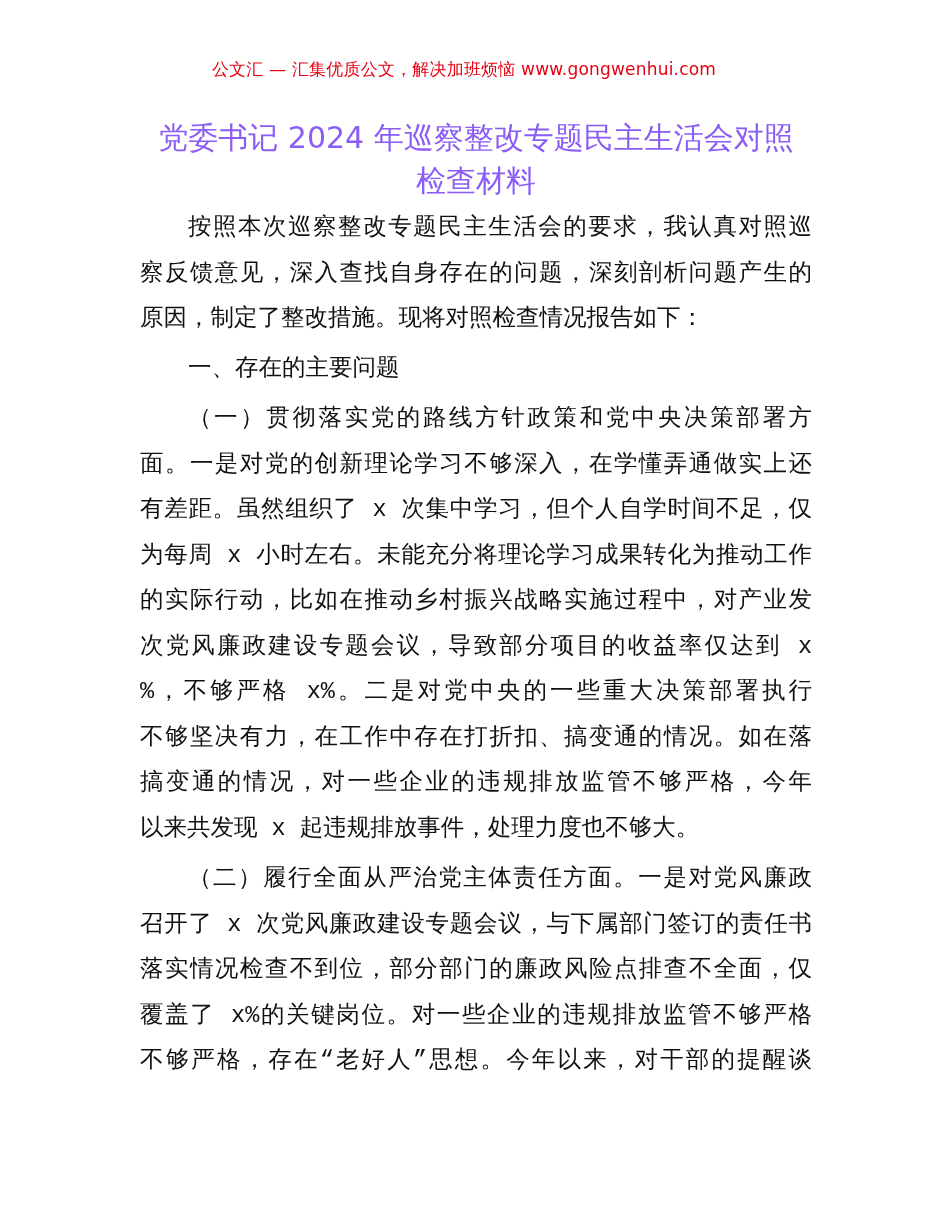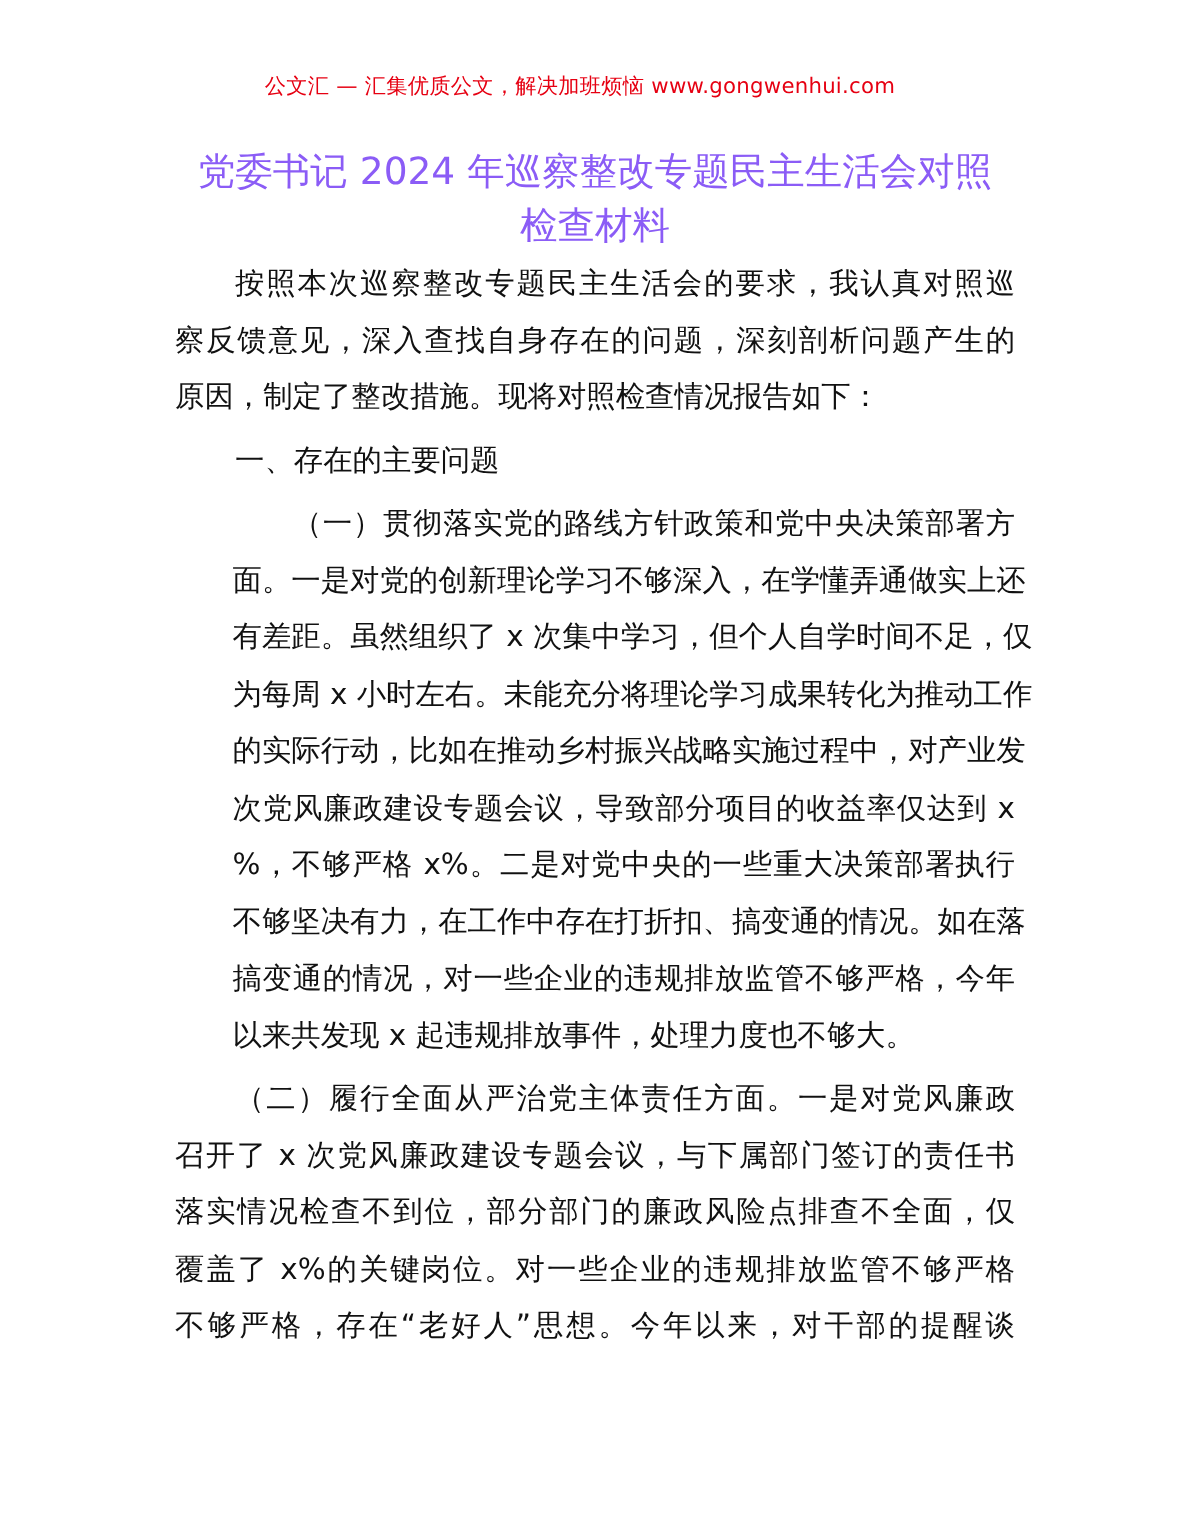--- a/index.html
+++ b/index.html
@@ -61,20 +61,21 @@
     .para {
       margin: 0;
       line-height: 45.5px;
       text-indent: 48px;
       text-align: justify;
       text-justify: inter-character;
       word-break: break-all;
     }
     .para.gap-before {
       margin-top: 5px;
+      font-family: Liberation Mono, monospace;
     }
     .line {
       display: block;
       white-space: nowrap;
       text-align: justify;
       text-align-last: justify;
       height: 45.5px;
       overflow: visible;
     }
     .line.first {
@@ -107,21 +108,21 @@
     <p class="para" style="text-indent:0;">
       <span class="line first">按照本次巡察整改专题民主生活会的要求，我认真对照巡</span>
       <span class="line">察反馈意见，深入查找自身存在的问题，深刻剖析问题产生的</span>
       <span class="line last">原因，制定了整改措施。现将对照检查情况报告如下：</span>
     </p>
 
     <p class="para gap-before" style="text-indent:0;">
       <span class="heading-line">一、存在的主要问题</span>
     </p>
 
-    <p class="para gap-before" style="text-indent:0;margin-left:46px;">
+    <p class="para gap-before" style="text-indent:0;">
       <span class="line first">（一）贯彻落实党的路线方针政策和党中央决策部署方</span>
       <span class="line">面。一是对党的创新理论学习不够深入，在学懂弄通做实上还</span>
       <span class="line">有差距。虽然组织了 x 次集中学习，但个人自学时间不足，仅</span>
       <span class="line">为每周 x 小时左右。未能充分将理论学习成果转化为推动工作</span>
       <span class="line">的实际行动，比如在推动乡村振兴战略实施过程中，对产业发</span>
       <span class="line">次党风廉政建设专题会议，导致部分项目的收益率仅达到 x</span>
       <span class="line">%，不够严格 x%。二是对党中央的一些重大决策部署执行</span>
       <span class="line">不够坚决有力，在工作中存在打折扣、搞变通的情况。如在落</span>
       <span class="line">搞变通的情况，对一些企业的违规排放监管不够严格，今年</span>
       <span class="line last">以来共发现 x 起违规排放事件，处理力度也不够大。</span>

